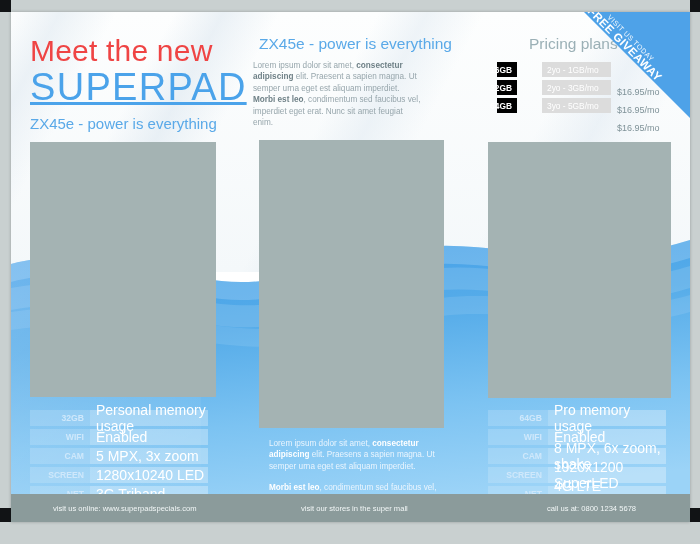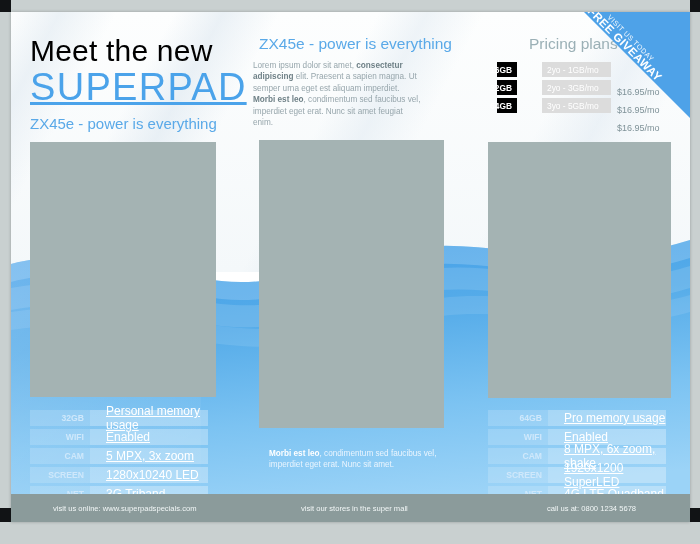--- a/index.html
+++ b/index.html
@@ -86,21 +86,21 @@
   }
   .wave-wrap svg { display:block; }
 
   
   .meet {
     position: absolute;
     left: 19px;
     top: 22px;
     font-size: 30px;
     letter-spacing: 0.2px;
-    color: #000000;
+    color: #ef4444;
     font-weight: 400;
     line-height: 34px;
     white-space: nowrap;
   }
   .superpad {
     position: absolute;
     left: 19px;
     top: 54px;
     font-size: 38px;
     letter-spacing: 1.3px;
@@ -275,27 +275,26 @@
     display: flex;
     align-items: center;
     justify-content: flex-end;
     padding-right: 6px;
     box-sizing: border-box;
   }
   .spec-val {
     flex: 1;
     background: rgba(255,255,255,0.3);
     color: #ffffff;
-    font-size: 12px;
-    font-weight: 400;
-    display: flex;
-    align-items: center;
-    padding-left: 16px;
+    font-size: 14px;
+    font-weight: 400;
+    display: flex;
+    align-items: center;
+    padding-left: 6px;
     box-sizing: border-box;
-    text-decoration: underline;
   }
 
   
   .para-bottom {
     position: absolute;
     left: 258px;
     top: 426px;
     width: 172px;
     font-size: 8.2px;
     line-height: 11.4px;
@@ -443,20 +442,21 @@
         <div class="spec-key">SCREEN</div>
         <div class="spec-val">1920x1200 SuperLED</div>
       </div>
       <div class="spec-row">
         <div class="spec-key">NET</div>
         <div class="spec-val">4G LTE Quadband</div>
       </div>
     </div>
 
     <div class="para-bottom">
+      <div class="blk1"><span>Lorem ipsum dolor sit amet, </span><b>consectetur adipiscing</b><span> elit. Praesens a sapien magna. Ut semper urna eget est aliquam imperdiet.</span></div>
       <div class="blk2"><b>Morbi est leo</b><span>, condimentum sed faucibus vel, imperdiet eget erat. Nunc sit amet.</span></div>
     </div>
 
     <div class="footer-band">
       <span class="f f1">visit us online:  www.superpadspecials.com</span>
       <span class="f f2">visit our stores in the super mall</span>
       <span class="f f3">call us at: 0800 1234 5678</span>
     </div>
 
   </div>

